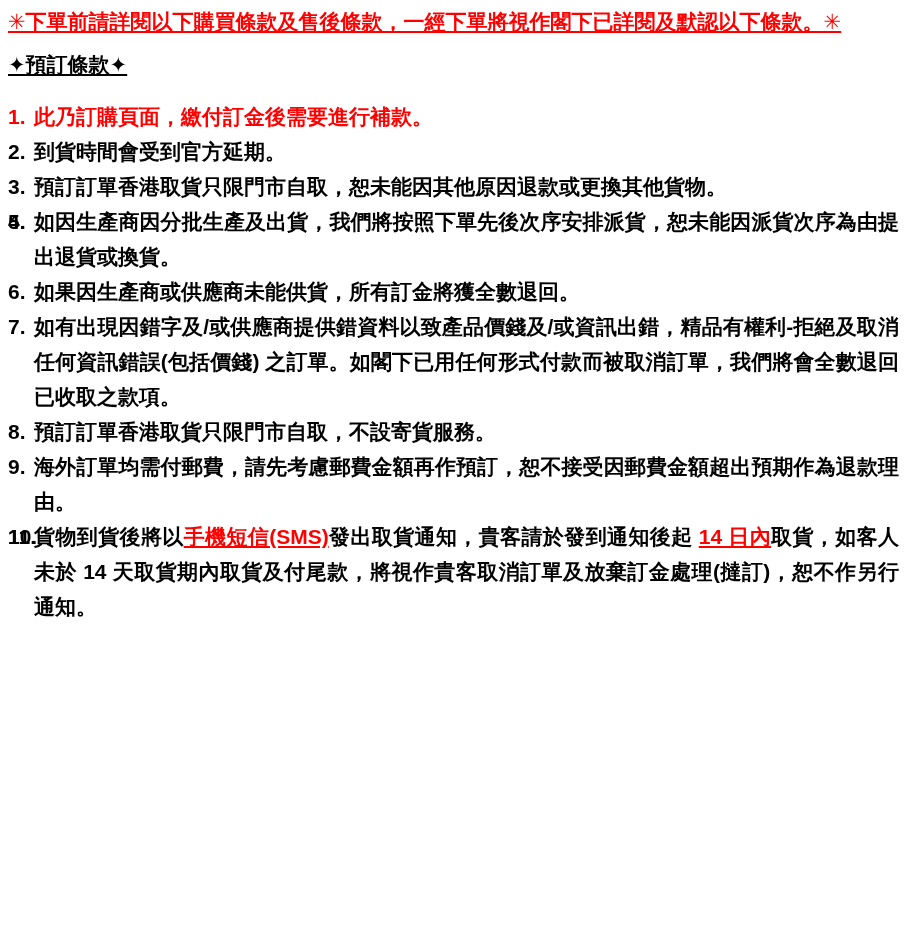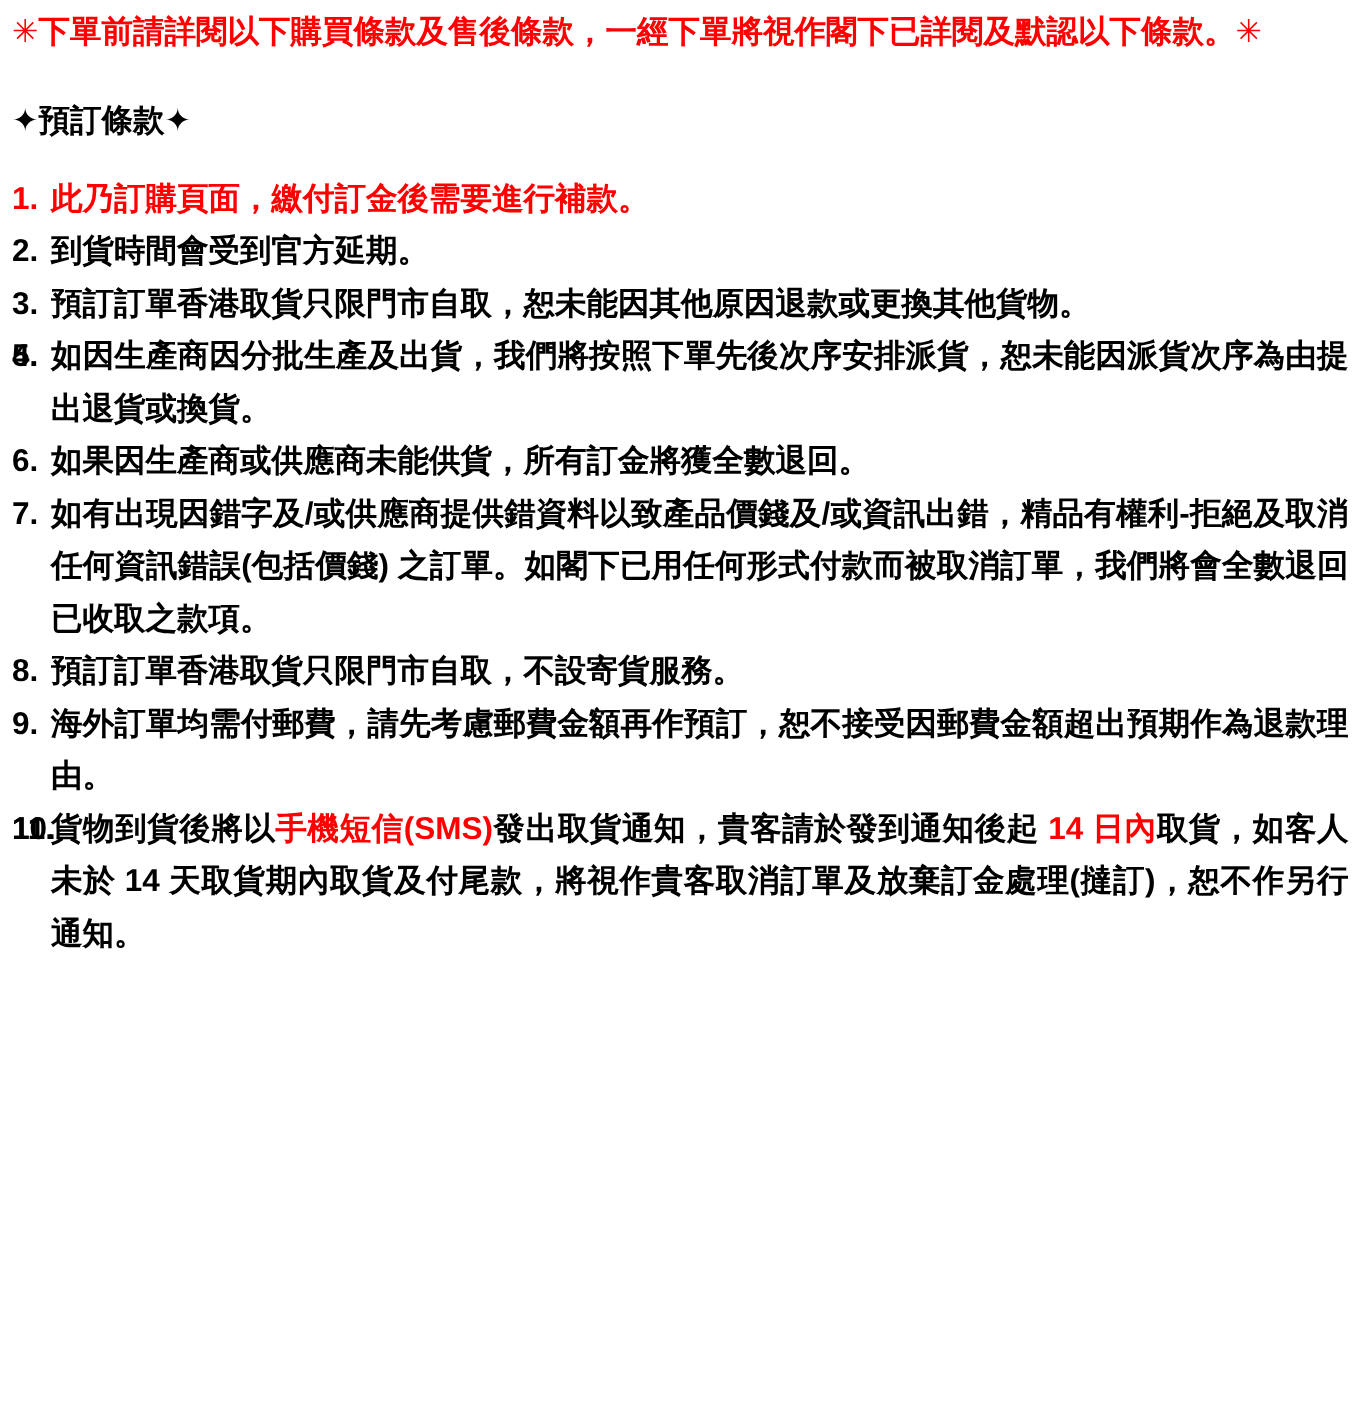--- a/index.html
+++ b/index.html
@@ -15,48 +15,50 @@
     background:#ffffff;
     color:var(--text-black);
     font-family:"Liberation Sans","DejaVu Sans",sans-serif;
     font-weight:bold;
     font-size:21px;
     padding:8px 14px 0 8px;
     overflow:hidden;
   }
   .header{
     color:var(--alert-red);
+    text-decoration:underline;
     line-height:27px;
     margin:0;
     white-space:nowrap;
   }
   .section-title{
-    margin-top:32px;
+    margin-top:16px;
     line-height:27px;
+    text-decoration:underline;
     display:inline-block;
   }
   ol.terms{
     list-style:none;
     margin:21px 0 0 0;
     padding:0;
   }
   ol.terms li{
     position:relative;
     padding-left:26px;
     line-height:35px;
     text-align:justify;
   }
   ol.terms li .num{
     position:absolute;
     left:0;
     top:0;
     white-space:nowrap;
   }
   .red{color:var(--alert-red);}
-  .em-red{color:var(--alert-red);}
+  .em-red{color:var(--alert-red);text-decoration:underline;}
 </style>
 </head>
 <body>
 
 <p class="header">✳下單前請詳閱以下購買條款及售後條款，一經下單將視作閣下已詳閱及默認以下條款。✳</p>
 
 <div>
   <span class="section-title">✦預訂條款✦</span>
 </div>
 

